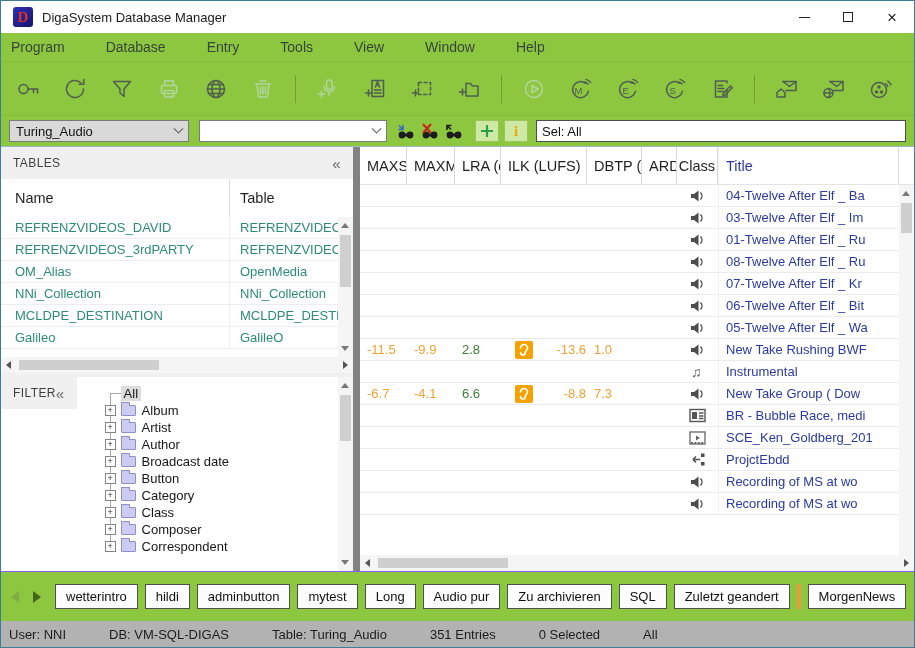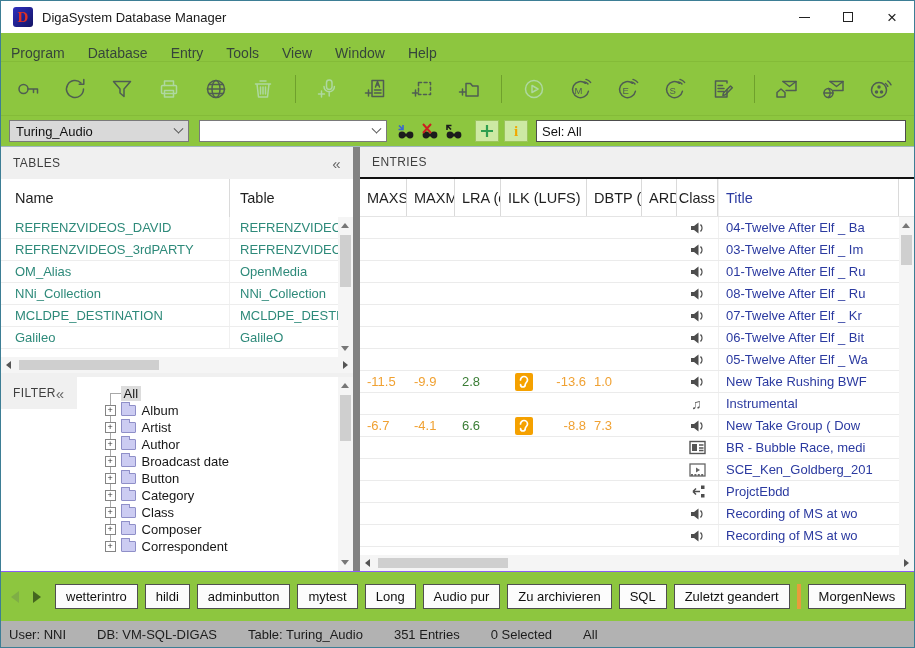--- a/index.html
+++ b/index.html
@@ -26,22 +26,22 @@
     font-size: 15px; display: flex; align-items: center; justify-content: center;
   }
   .title-text { margin-left: 9px; font-size: 13px; color: #1a1a1a; }
   .win-controls { margin-left: auto; display: flex; height: 100%; }
   .win-btn { width: 44px; display: flex; align-items: center; justify-content: center; color: #222; }
   .min-glyph { width: 11px; border-top: 1px solid #222; display: block; }
   .max-glyph { width: 10px; height: 10px; border: 1px solid #222; display: block; }
   .close-glyph { font-size: 17px; line-height: 1; color: #222; }
   
   .menubar {
-    height: 29px; background: #8dc63f; display: flex; align-items: flex-end;
-    padding-left: 10px; gap: 23px; flex: none; border-bottom: 1px solid #84bb38;
+    height: 29px; background: #8dc63f; display: flex; align-items: center;
+    padding-left: 10px; gap: 41px; flex: none; border-bottom: 1px solid #84bb38;
   }
   .menu-item { font-size: 14px; color: #36453b; }
   
   .toolbar {
     height: 54px; background: #8dc63f; display: flex; align-items: center;
     padding-left: 12px; gap: 17px; flex: none; border-bottom: 1px solid #84bb38;
   }
   .tbtn { background: none; border: none; width: 30px; height: 30px; display: flex; align-items: center; justify-content: center; padding: 0; }
   .tbtn svg { stroke: #4f5d52; fill: none; stroke-width: 1.5; stroke-linecap: round; stroke-linejoin: round; }
   .tbtn svg text { fill: #4f5d52; stroke: none; font-family: "Liberation Sans", sans-serif; }
@@ -125,21 +125,21 @@
   .quickbar { height: 50px; background: #8dc63f; flex: none; display: flex; align-items: center; padding: 16px 10px; border-top: 1px solid #8b5cf6; }
   .navarr { width: 0; height: 0; border-top: 6px solid transparent; border-bottom: 6px solid transparent; margin-right: 14px; }
   .navarr.left { border-right: 8px solid #7fae46; }
   .navarr.right { border-left: 8px solid #44661f; }
   .qbtn {
     background: #fcfcfc; border: 1px solid #4f4f4f; color: #111; font-family: "Liberation Sans", sans-serif;
     font-size: 13px; height: 25px; padding: 0 10px; margin-right: 7px; white-space: nowrap;
   }
   .qsep { width: 4px; height: 25px; background: #e89c3c; margin-right: 7px; flex: none; }
   
-  .statusbar { height: 26px; background: #b2b2b2; flex: none; display: flex; align-items: center; padding-left: 8px; gap: 31px; font-size: 13px; color: #1c1c1c; }
+  .statusbar { height: 26px; background: #b2b2b2; flex: none; display: flex; align-items: center; padding-left: 8px; gap: 43px; font-size: 13px; color: #1c1c1c; }
   .class-icon svg, .class-icon { flex: none; }
 </style>
 </head>
 <body>
 
 <div class="window">
 
   <div class="titlebar">
     <div class="app-icon">D</div>
     <span class="title-text">DigaSystem Database Manager</span>
@@ -446,23 +446,20 @@
             <div class="vthumb" style="top:18px;height:46px"></div>
             <span class="arr arr-down"></span>
           </div>
         </div>
       </div>
     </div>
 
     <div class="splitter"></div>
 
     <div class="right-panel">
-      <div class="panel-header entries-header">
-        <span>ENTRIES</span>
-      </div>
       <div class="ecolhead">
           <span class="ehc c0">MAXSL</span>
           <span class="ehc c1">MAXMI</span>
           <span class="ehc c2">LRA (dB</span>
           <span class="ehc c3">ILK (LUFS)</span>
           <span class="ehc c4">DBTP (dB</span>
           <span class="ehc c5">ARD/</span>
           <span class="ehc c6">Class</span>
           <span class="ehc c7">Title</span>
         </div>

